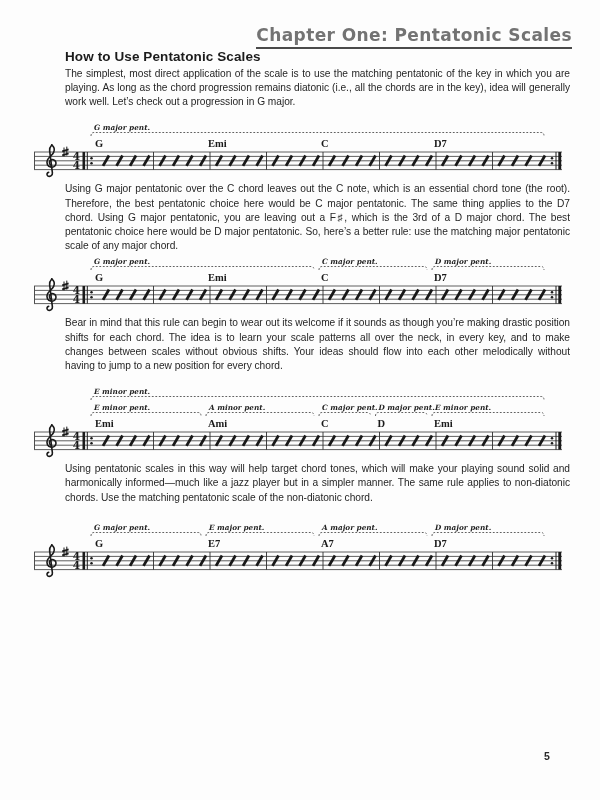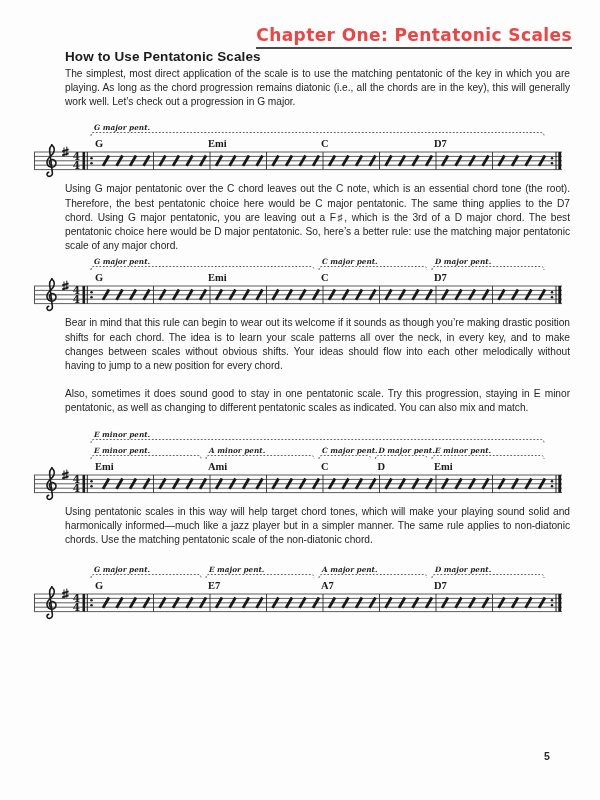--- a/index.html
+++ b/index.html
@@ -6,21 +6,21 @@
   body{
     width:600px;height:800px;background:#fdfdfd;
     font-family:"Liberation Sans","DejaVu Sans",sans-serif;
     color:#232323;position:relative;overflow:hidden;
   }
   .page{position:relative;width:600px;height:800px;}
   .chapter-head{padding:27px 28px 0 65px;text-align:right;}
   .chapter-title{
     display:inline-block;
     font-family:"DejaVu Sans","Liberation Sans",sans-serif;
-    font-weight:bold;font-size:17px;letter-spacing:0.4px;color:#ef4444;
+    font-weight:bold;font-size:17px;letter-spacing:0.4px;color:#737373;
     border-bottom:2px solid #4a4a4a;padding-bottom:2px;line-height:1.05;
   }
   .content{padding:0 30px 0 65px;}
   .section-heading{
     margin-top:0;font-size:13.5px;font-weight:bold;color:#1b1b1b;
     letter-spacing:0.1px;
   }
   p.body{
     margin:3px 0 0 0;font-size:10.2px;line-height:14.2px;
     text-align:justify;letter-spacing:-0.03px;color:#262626;
@@ -47,21 +47,21 @@
 <div class="page">
 
   <div class="chapter-head">
     <span class="chapter-title">Chapter One: Pentatonic Scales</span>
   </div>
 
   <div class="content">
 
     <div class="section-heading">How to Use Pentatonic Scales</div>
 
-    <p class="body">The simplest, most direct application of the scale is to use the matching pentatonic of the key in which you are playing. As long as the chord progression remains diatonic (i.e., all the chords are in the key), this will generally work well. Let’s check out a progression in G major.</p>
+    <p class="body">The simplest, most direct application of the scale is to use the matching pentatonic of the key in which you are playing. As long as the chord progression remains diatonic (i.e., all the chords are in the key), idea will generally work well. Let’s check out a progression in G major.</p>
 
     <div class="staff-block m-top1">
         <svg width="535" height="58" viewBox="0 0 535 58" xmlns="http://www.w3.org/2000/svg">
           <g>
             <line x1="4" y1="31.0" x2="532" y2="31.0" stroke="#4d4d4d" stroke-width="0.9"></line>
             <line x1="4" y1="35.4" x2="532" y2="35.4" stroke="#4d4d4d" stroke-width="0.9"></line>
             <line x1="4" y1="39.8" x2="532" y2="39.8" stroke="#4d4d4d" stroke-width="0.9"></line>
             <line x1="4" y1="44.2" x2="532" y2="44.2" stroke="#4d4d4d" stroke-width="0.9"></line>
             <line x1="4" y1="48.6" x2="532" y2="48.6" stroke="#4d4d4d" stroke-width="0.9"></line>
           </g>
@@ -242,21 +242,20 @@
             <text x="292.0" y="8.7" font-family="'DejaVu Serif','Liberation Serif',serif" font-style="italic" font-weight="bold" font-size="7.3" fill="#222">C major pent.</text>
             <path d="M402.0,15 Q402.0,11.5 405.0,11.5 L511.0,11.5 Q514.0,11.5 514.0,15" fill="none" stroke="#3a3a3a" stroke-width="0.8" stroke-dasharray="1.8 1.7"></path>
             <text x="405.0" y="8.7" font-family="'DejaVu Serif','Liberation Serif',serif" font-style="italic" font-weight="bold" font-size="7.3" fill="#222">D major pent.</text>
           </g>
         </svg>
       </div>
 
 
     <p class="body p4gap">Bear in mind that this rule can begin to wear out its welcome if it sounds as though you’re making drastic position shifts for each chord. The idea is to learn your scale patterns all over the neck, in every key, and to make changes between scales without obvious shifts. Your ideas should flow into each other melodically without having to jump to a new position for every chord.</p>
 
-    <p class="body sp">Also, sometimes it does sound good to stay in one pentatonic scale. Try this progression, staying in E minor pentatonic, as well as changing to different pentatonic scales as indicated. You can also mix and match.</p>
 
     <div class="staff-block m-top3">
         <svg width="535" height="74" viewBox="0 0 535 74" xmlns="http://www.w3.org/2000/svg">
           <g>
             <line x1="4" y1="47.0" x2="532" y2="47.0" stroke="#4d4d4d" stroke-width="0.9"></line>
             <line x1="4" y1="51.4" x2="532" y2="51.4" stroke="#4d4d4d" stroke-width="0.9"></line>
             <line x1="4" y1="55.8" x2="532" y2="55.8" stroke="#4d4d4d" stroke-width="0.9"></line>
             <line x1="4" y1="60.2" x2="532" y2="60.2" stroke="#4d4d4d" stroke-width="0.9"></line>
             <line x1="4" y1="64.6" x2="532" y2="64.6" stroke="#4d4d4d" stroke-width="0.9"></line>
           </g>

